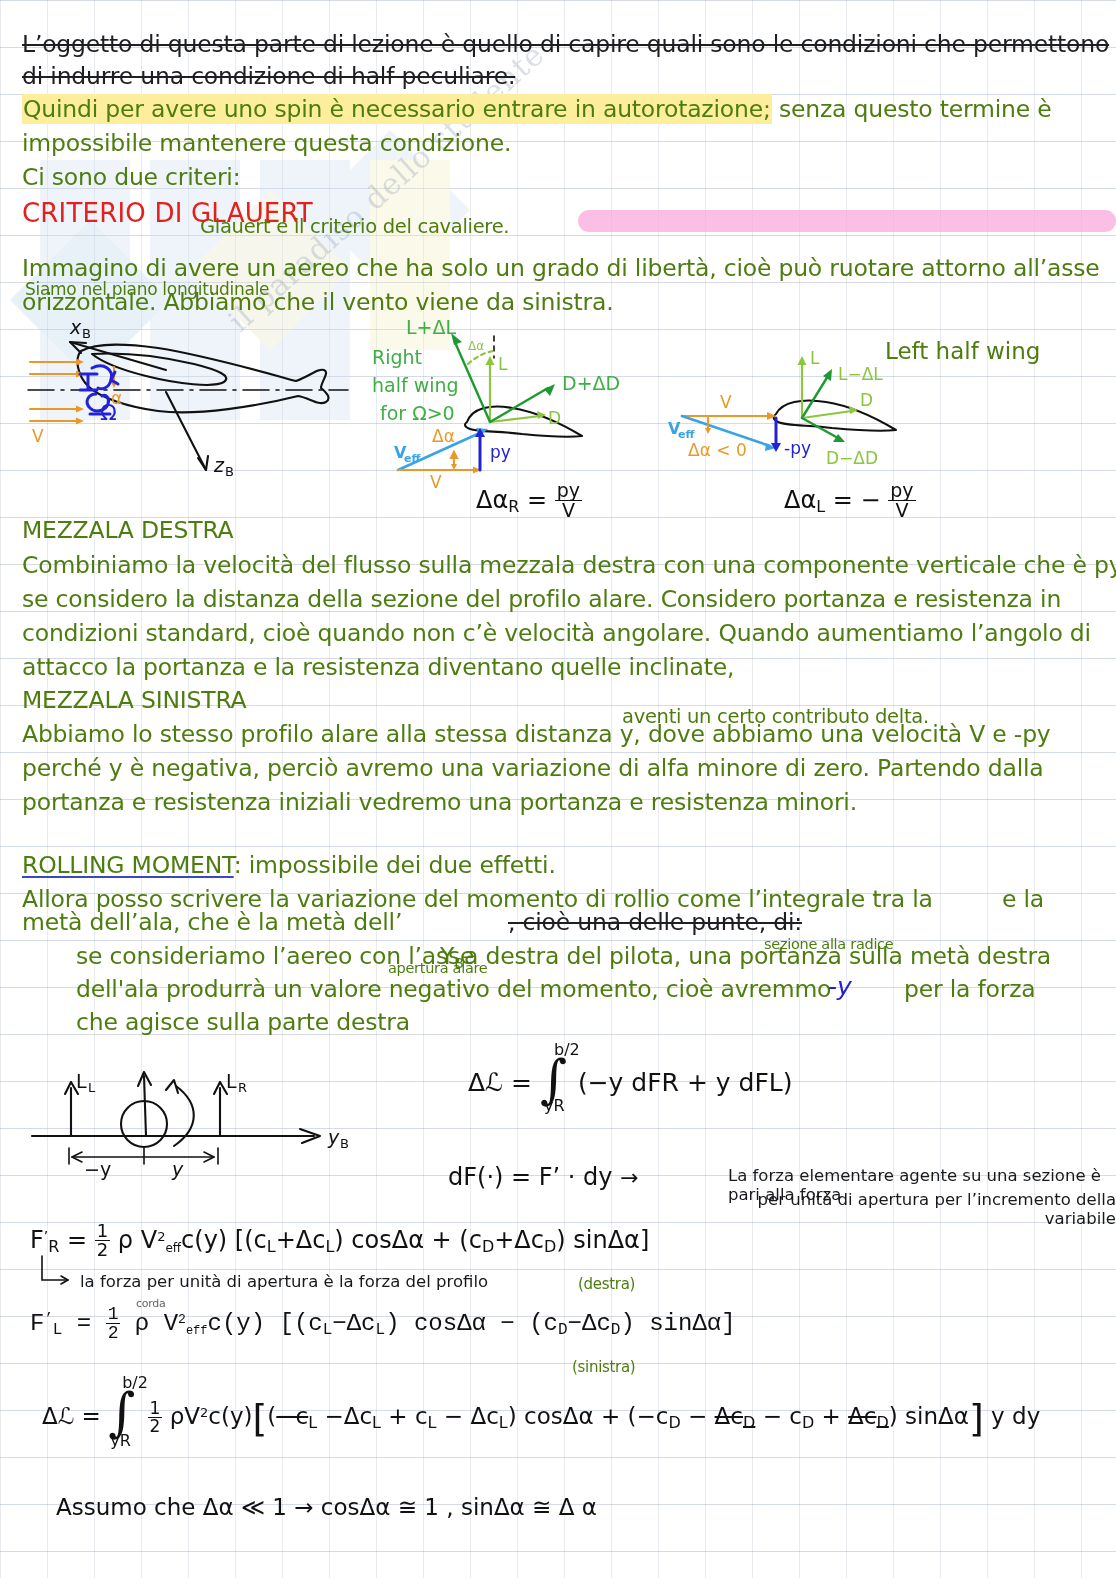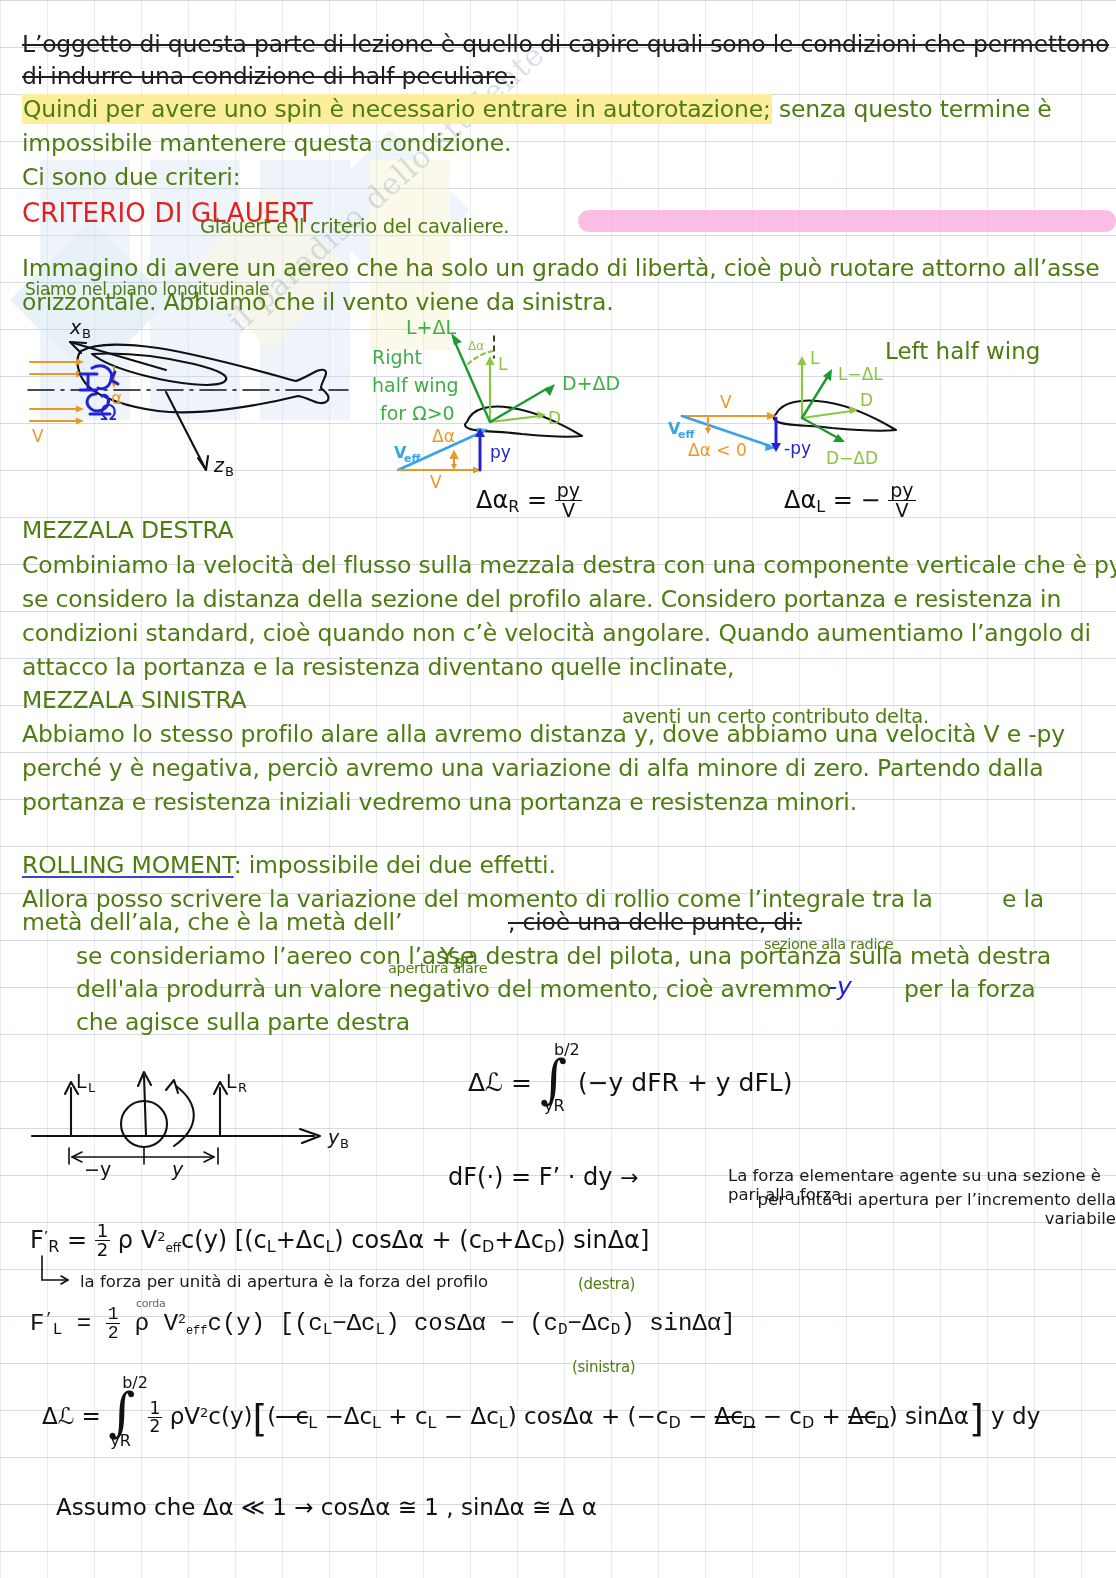--- a/index.html
+++ b/index.html
@@ -271,21 +271,21 @@
   </div>
 
   <div class="ln body-txt" style="left:22px;top:516px;">MEZZALA DESTRA</div>
   <div class="ln body-txt" style="left:22px;top:551px;">Combiniamo la velocità del flusso sulla mezzala destra con una componente verticale che è py</div>
   <div class="ln body-txt" style="left:22px;top:585px;">se considero la distanza della sezione del profilo alare. Considero portanza e resistenza in</div>
   <div class="ln body-txt" style="left:22px;top:619px;">condizioni standard, cioè quando non c’è velocità angolare. Quando aumentiamo l’angolo di</div>
   <div class="ln body-txt" style="left:22px;top:653px;">attacco la portanza e la resistenza diventano quelle inclinate,</div>
   <div class="ln hand" style="left:622px;top:658px;font-size:19.5px;">aventi un certo contributo delta.</div>
 
   <div class="ln body-txt" style="left:22px;top:686px;">MEZZALA SINISTRA</div>
-  <div class="ln body-txt" style="left:22px;top:720px;">Abbiamo lo stesso profilo alare alla avremo distanza y, dove abbiamo una velocità V e -py</div>
+  <div class="ln body-txt" style="left:22px;top:720px;">Abbiamo lo stesso profilo alare alla stessa distanza y, dove abbiamo una velocità V e -py</div>
   <div class="ln body-txt" style="left:22px;top:754px;">perché y è negativa, perciò avremo una variazione di alfa minore di zero. Partendo dalla</div>
   <div class="ln body-txt" style="left:22px;top:788px;">portanza e resistenza iniziali vedremo una portanza e resistenza minori.</div>
 
   <div class="ln body-txt" style="left:22px;top:851px;">
     <span class="underl">ROLLING MOMENT</span><span>: impossibile dei due effetti.</span>
   </div>
   <div class="ln body-txt" style="left:22px;top:885px;">Allora posso scrivere la variazione del momento di rollio come l’integrale tra la</div>
   <div class="ln hand" style="left:764px;top:889px;font-size:14.5px;">sezione  alla  radice</div>
   <div class="ln body-txt" style="left:1002px;top:885px;">e la</div>
   <div class="ln body-txt" style="left:22px;top:908px;">metà dell’ala, che è la metà dell’</div>

